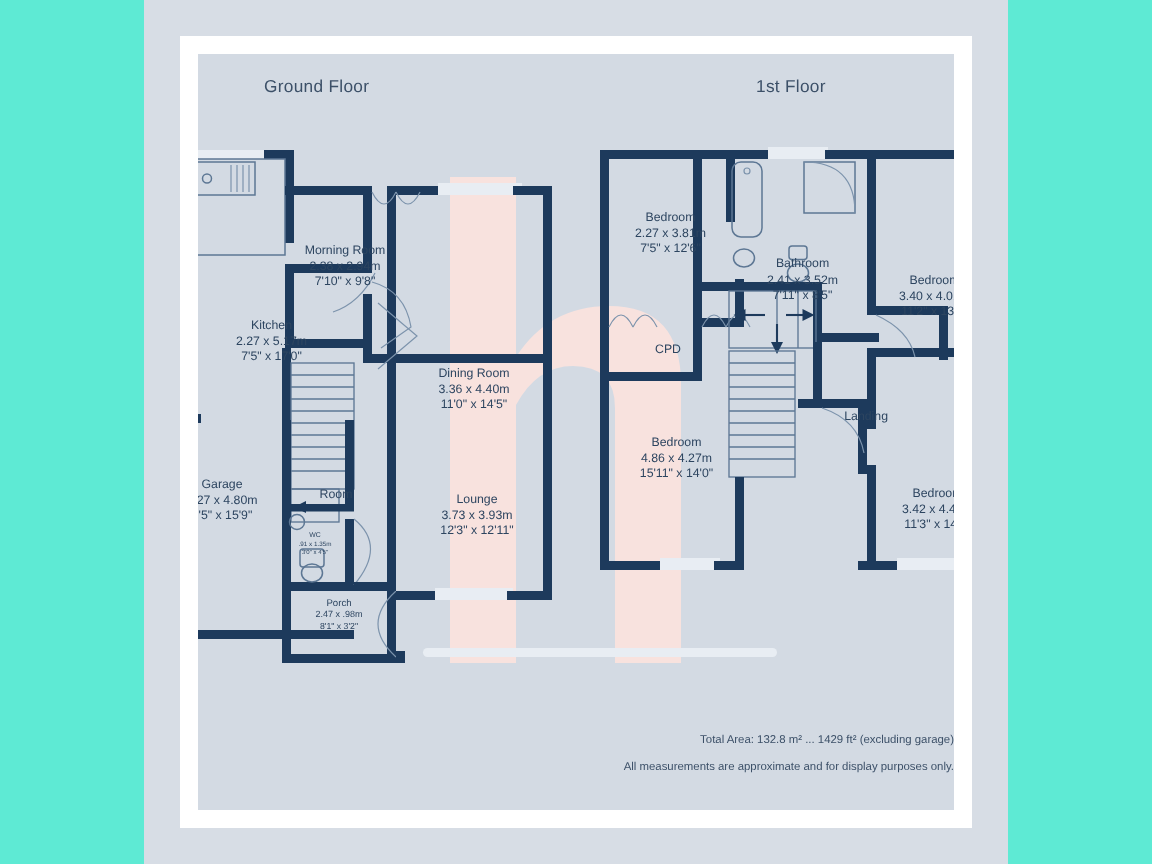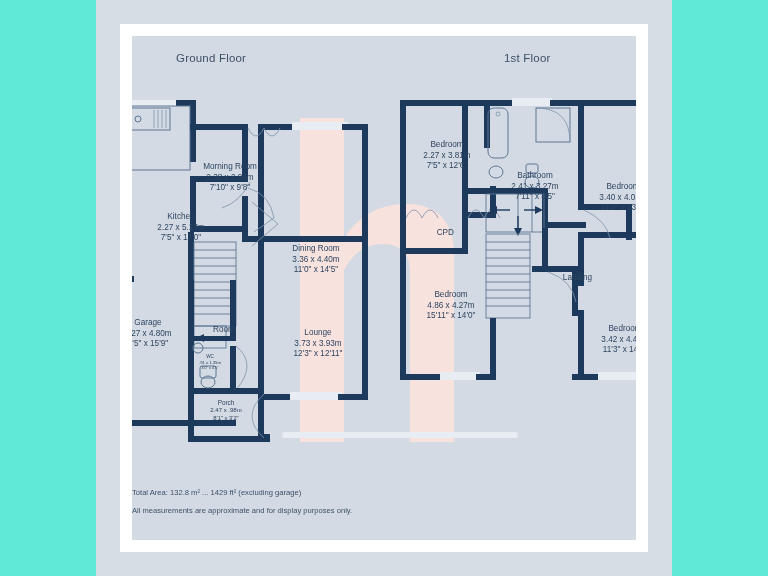--- a/index.html
+++ b/index.html
@@ -24,21 +24,21 @@
   .lbl .nm{font-size:8.2px;}
   .lbl .m{font-size:8.2px;}
   .lbl .f{font-size:8.2px;}
   .lbl.tiny .nm{font-size:4.6px;}
   .lbl.tiny .m{font-size:4.2px;}
   .lbl.tiny .f{font-size:4.0px;}
   .lbl.sm .nm{font-size:6.4px;}
   .lbl.sm .m{font-size:6.0px;}
   .lbl.sm .f{font-size:5.8px;}
 
-  .footer{position:absolute;width:100%;text-align:left;color:#3c5068;font-size:7.6px;line-height:1.9;}
+  .footer{position:absolute;width:100%;text-align:right;color:#3c5068;font-size:7.6px;line-height:1.9;}
 </style>
 </head>
 <body>
 
 <div id="root">
 
   <div class="outer-panel"></div>
   <div class="white-gap"></div>
 
   <div class="board">
@@ -316,21 +316,21 @@
     </div>
 
     <div class="lbl" style="left:272px;top:104px;width:86px;">
       <div class="nm">Bedroom</div>
       <div class="m">2.27 x 3.81m</div>
       <div class="f">7'5" x 12'6"</div>
     </div>
 
     <div class="lbl" style="left:360px;top:135px;width:86px;">
       <div class="nm">Bathroom</div>
-      <div class="m">2.41 x 3.27m</div>
+      <div class="m">2.41 x 3.52m</div>
       <div class="f">7'11" x 8'5"</div>
     </div>
 
     <div class="lbl" style="left:448px;top:146px;width:86px;">
       <div class="nm">Bedroom</div>
       <div class="m">3.40 x 4.01m</div>
       <div class="f">11'2" x 13'2"</div>
     </div>
 
     <div class="lbl" style="left:272px;top:254px;width:94px;">

